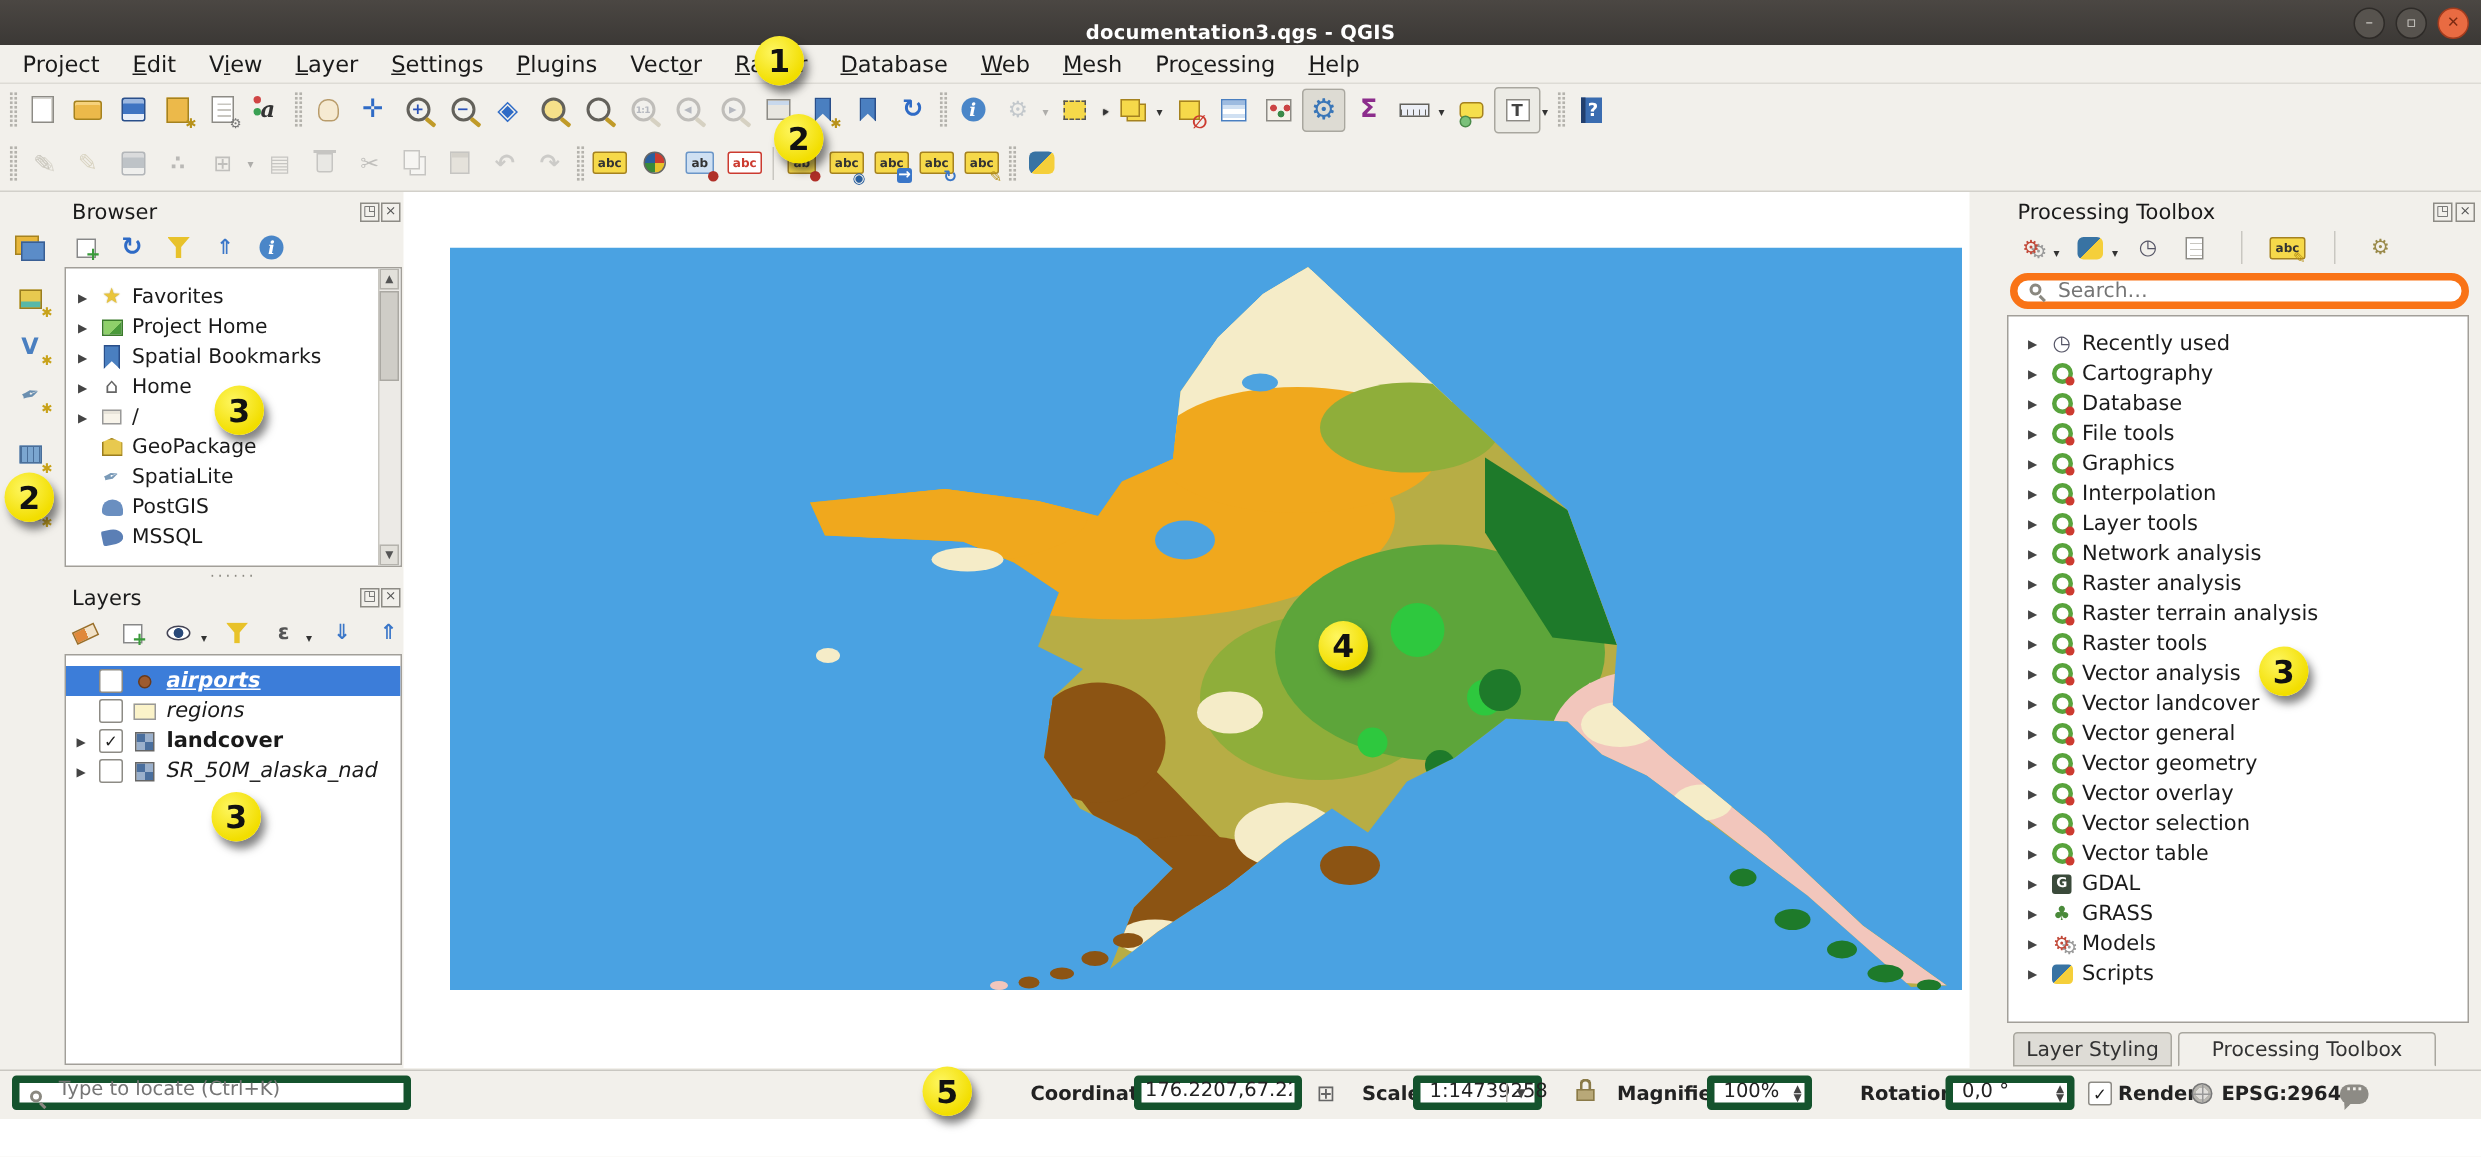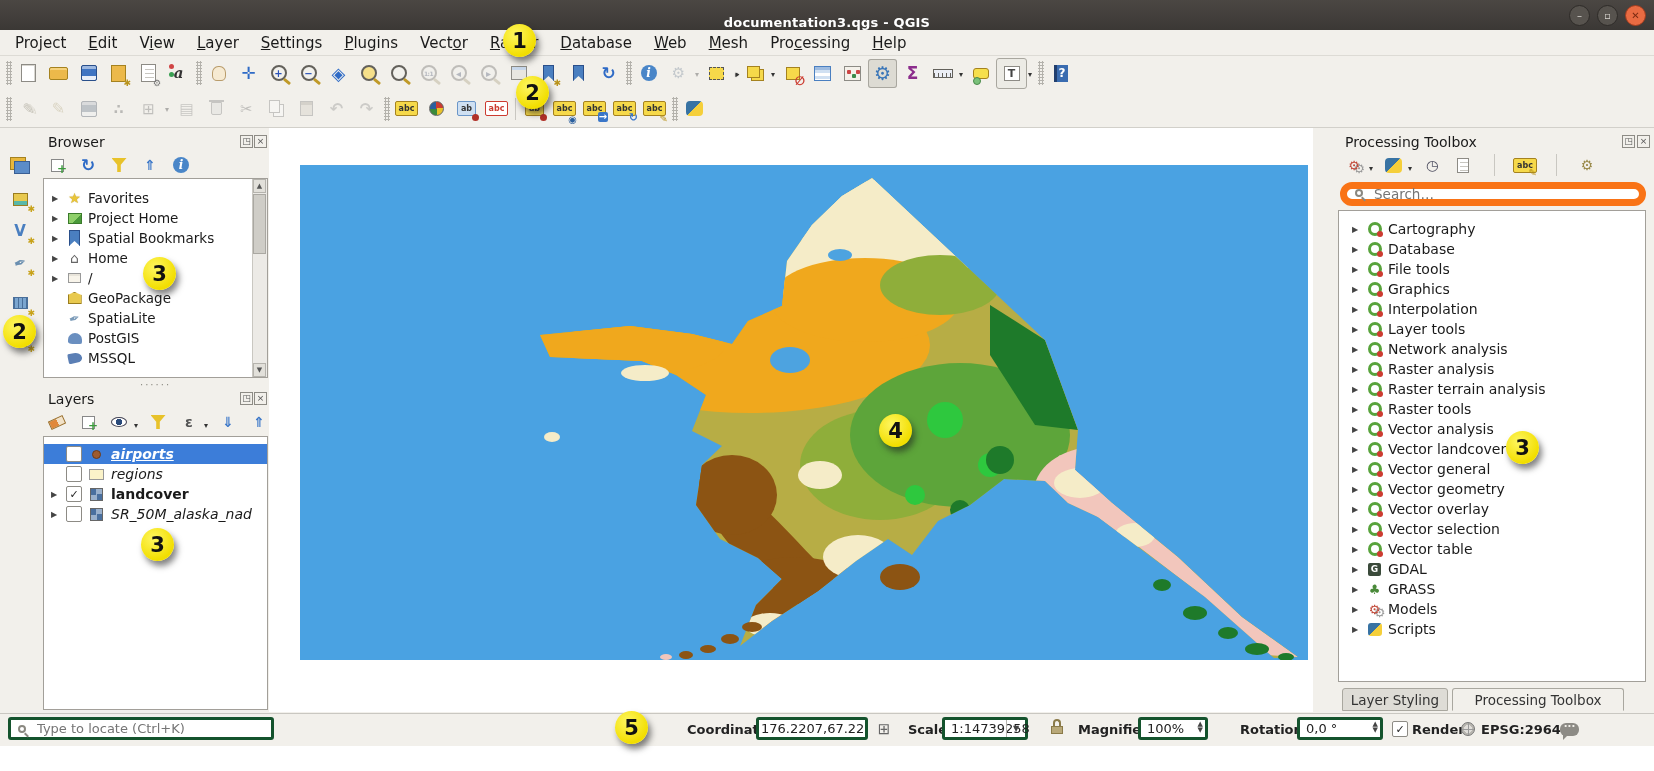--- a/index.html
+++ b/index.html
@@ -168,41 +168,41 @@
   .lrow[data-sel="true"]{background:#3c7dd9;color:#fff}
   .cb{width:14px;height:14px;background:#fff;border:1px solid #8d8b85;border-radius:2px;flex:0 0 auto;
       display:flex;align-items:center;justify-content:center;font-size:11px;font-weight:bold;color:#222}
   .cb[data-checked="true"]::before{content:"✓"}
   .llabel[data-style="bold-italic-underline"]{font-weight:bold;font-style:italic;text-decoration:underline}
   .llabel[data-style="italic"]{font-style:italic}
   .llabel[data-style="bold"]{font-weight:bold}
   .splitter{position:absolute;color:#8a8880;font-size:10px;letter-spacing:2px}
 
   
-  #proc-search{position:absolute;left:1340px;top:182px;width:306px;height:24px;border:7px solid #f97316;
+  #proc-search{position:absolute;left:1340px;top:182px;width:306px;height:24px;border:5px solid #f97316;
      border-radius:12px;background:#fff;display:flex;align-items:center;padding:0 8px;gap:6px;box-sizing:border-box}
   #proc-search input{border:none;outline:none;flex:1;font-size:13.5px;color:#444;background:transparent;font-family:inherit}
   .searchmag{position:relative;width:11px;height:11px;flex:0 0 auto}
   .searchmag::before{content:"";position:absolute;left:0;top:0;width:8px;height:8px;border:2px solid #8a8880;border-radius:50%;box-sizing:border-box}
   .searchmag::after{content:"";position:absolute;right:0;bottom:0;width:5px;height:2px;background:#8a8880;transform:rotate(45deg)}
   .prow{display:flex;align-items:center;height:20px;padding-left:10px;gap:5px;font-size:14px;color:#1a1a1a;white-space:nowrap}
   
   .tab{position:absolute;top:688px;height:23px;border:1px solid #a9a79f;border-radius:3px 3px 0 0;
       display:flex;align-items:center;justify-content:center;font-size:13.5px;background:#dedcd6;color:#333;box-sizing:border-box}
   .tab[data-active="true"]{background:#f2f0eb;border-bottom-color:#f2f0eb}
 
   
   #canvas{position:absolute;left:269px;top:128px;width:1044px;height:584px;background:#fff}
   #map-svg{position:absolute;left:31px;top:37px}
 
   
   #statusbar{position:absolute;left:0;top:713px;width:100%;height:33px;background:#f2f0eb;border-top:1px solid #c9c7c1}
   #statusbar .slabel{position:absolute;font-size:13px;font-weight:600;color:#222;top:8px}
-  .sbox{position:absolute;top:3px;height:23px;background:#fff;border:3px solid #14532d;border-radius:3px;
-     box-sizing:border-box;display:flex;align-items:center;font-size:13px;color:#222}
+  .sbox{position:absolute;top:3px;height:23px;background:#fff;border:5px solid #14532d;border-radius:3px;
+     box-sizing:border-box;display:flex;align-items:flex-end;font-size:13px;color:#222}
   .sbox input{border:none;outline:none;width:100%;font-size:13px;color:#222;text-align:center;background:transparent;font-family:inherit}
   #locator{left:8px;top:3px;width:266px;border-radius:3px;padding-left:24px}
   #locator input{text-align:left;color:#8a8880}
   #locator .searchmag{position:absolute;left:7px;top:5px}
   .spincol{position:absolute;right:2px;top:1px;display:flex;flex-direction:column;line-height:6px}
   .spincol span{font-size:7px;color:#444}
   .combo-arrow{position:absolute;right:0;top:0;width:18px;height:100%;border-left:1px solid #b5b3ad;
      display:flex;align-items:center;justify-content:center;font-size:8px;color:#444}
   .lock{position:absolute;width:14px;height:15px}
   .lock::before{content:"";position:absolute;bottom:0;left:1px;width:12px;height:8px;background:#b8a878;border:1px solid #8a7a48;box-sizing:border-box}
@@ -513,20 +513,25 @@
       <span class="tb" data-icon="separator" data-name="separator"></span>
       <span class="tb" data-icon="toolbox-options-icon" data-name="toolbox-options-icon"></span>
     </div>
   <div id="proc-search" data-name="toolbox-search">
     <span class="searchmag" data-name="search-icon"></span>
     <input type="text" data-name="search-input" placeholder="Search…" style="">
   </div>
   <div class="treebox" style="left:1338px;top:210px;width:308px;height:472px" data-name="toolbox-tree">
     <div style="padding-top:8px">
 
+    <div class="prow" data-name="toolbox-category">
+          <span class="exp" data-name="expander-icon" data-exp="true"></span>
+          <span class="ticn" data-icon="clock-icon" data-name="clock-icon"></span>
+          <span data-name="toolbox-category-label">Recently used</span>
+        </div>
         <div class="prow" data-name="toolbox-category">
           <span class="exp" data-name="expander-icon" data-exp="true"></span>
           <span class="ticn" data-icon="qgis-icon" data-name="qgis-icon"></span>
           <span data-name="toolbox-category-label">Cartography</span>
         </div>
         <div class="prow" data-name="toolbox-category">
           <span class="exp" data-name="expander-icon" data-exp="true"></span>
           <span class="ticn" data-icon="qgis-icon" data-name="qgis-icon"></span>
           <span data-name="toolbox-category-label">Database</span>
         </div>

